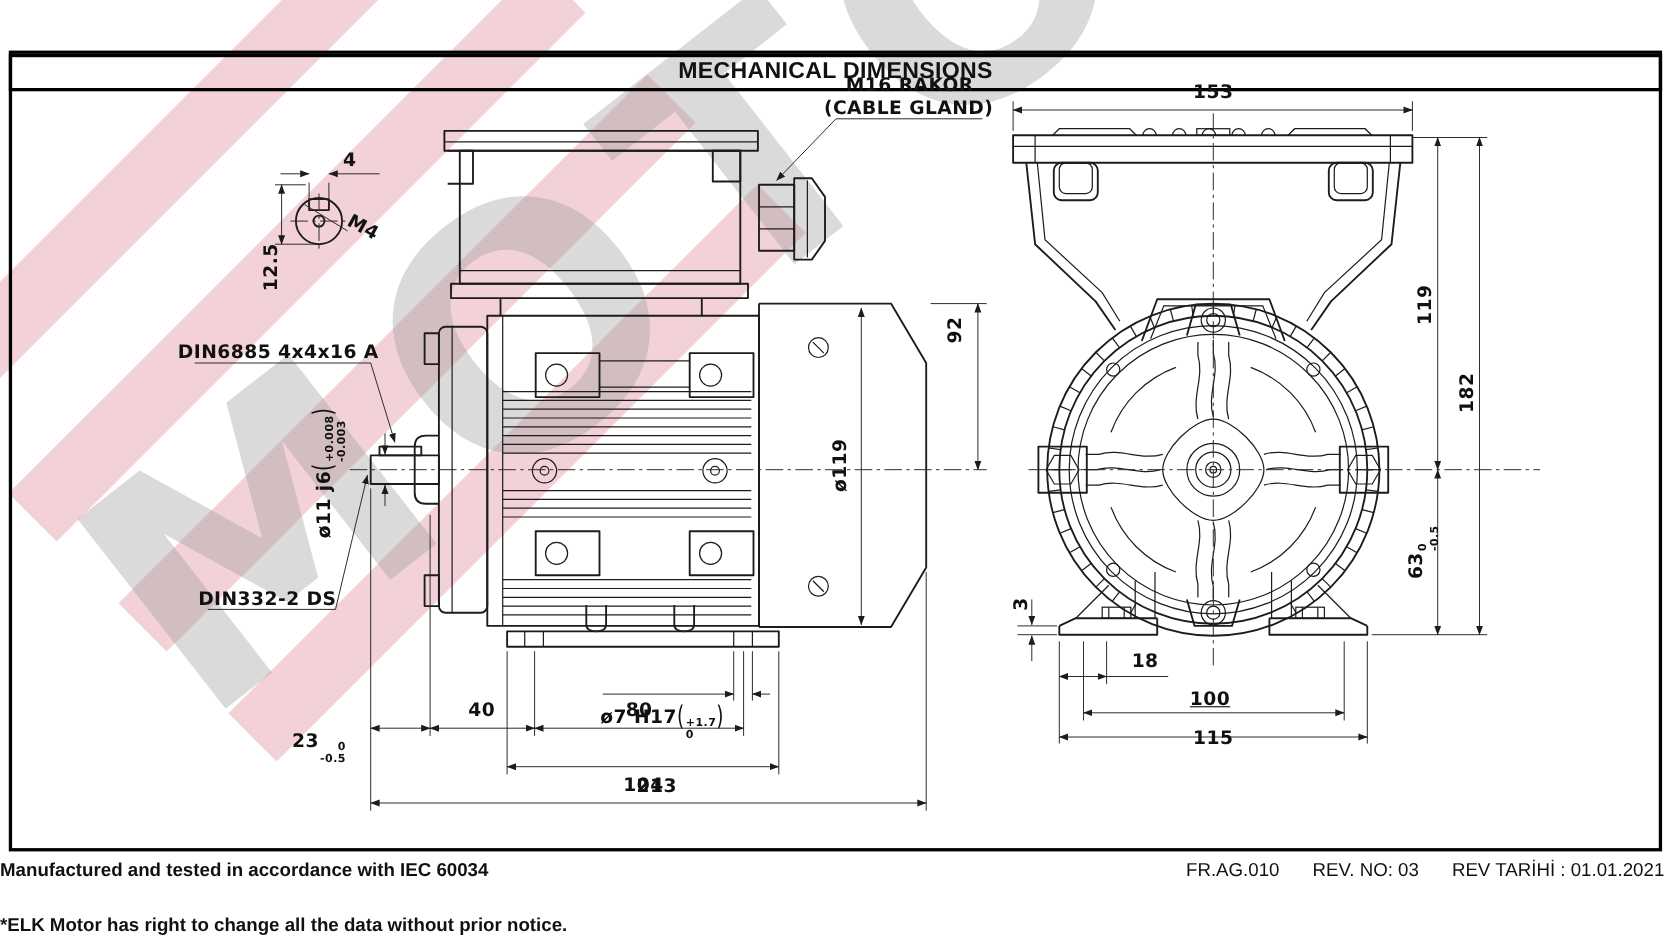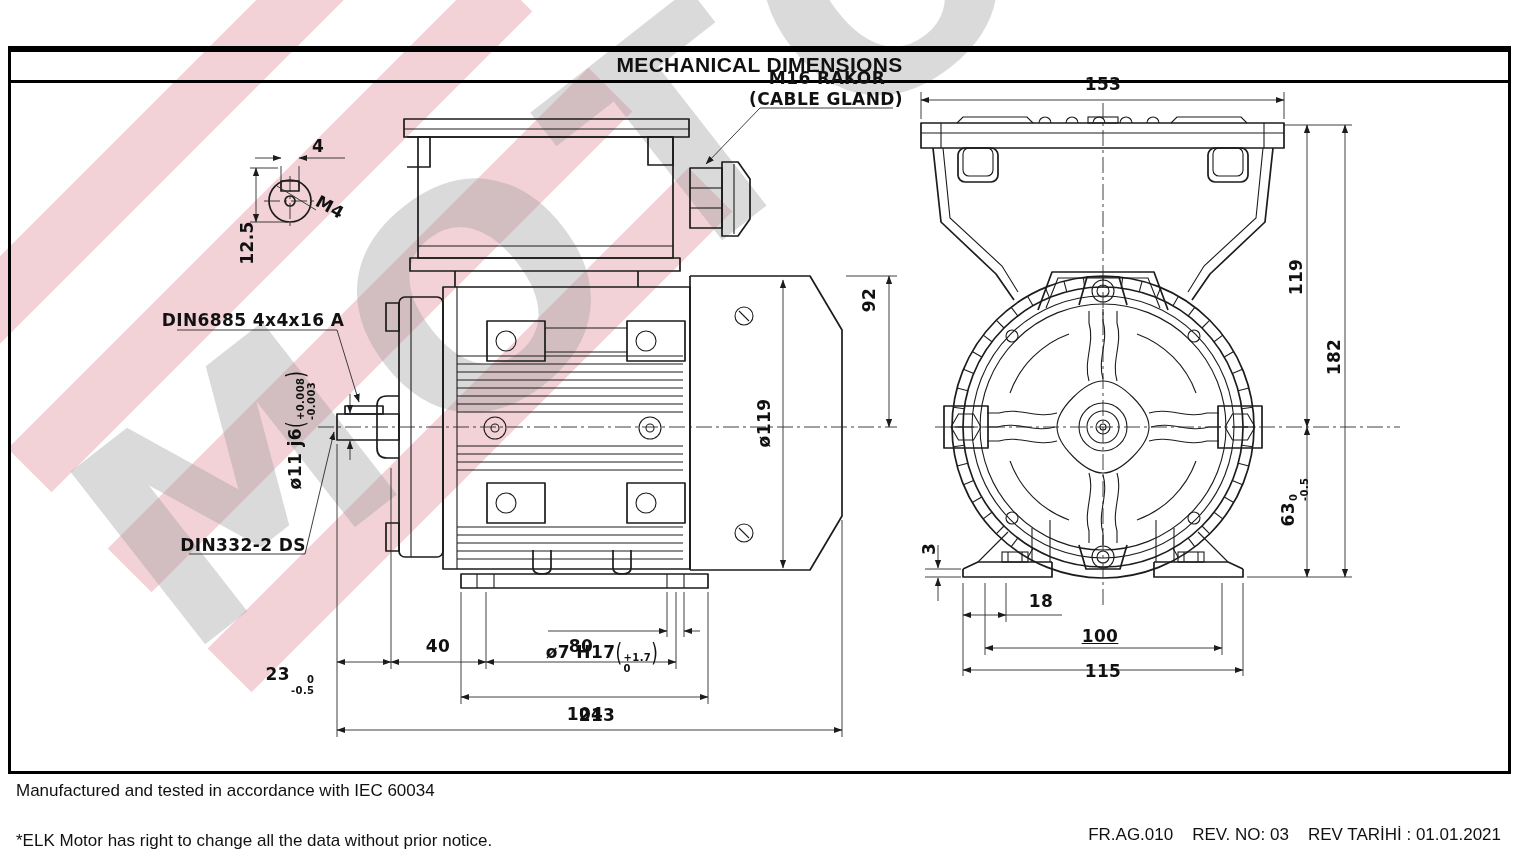--- a/index.html
+++ b/index.html
@@ -27,22 +27,22 @@
   .lbl{position:absolute;z-index:4;font-family:"DejaVu Sans",sans-serif;font-weight:600;
        font-size:17px;color:#111;white-space:nowrap;transform:translate(-50%,-50%);letter-spacing:.4px;}
   .rot{transform:translate(-50%,-50%) rotate(-90deg);}
   .rM4{transform:translate(-50%,-50%) rotate(29deg);}
   .tol{display:inline-flex;flex-direction:column;font-size:10px;line-height:10.5px;
        font-weight:600;vertical-align:-3px;margin-left:1px;}
   .par{display:inline-block;font-weight:400;transform:scaleY(1.45);}
   
   .footer{position:absolute;left:0;top:778px;width:1521px;height:79px;background:#fff;z-index:4;
           font-size:17px;color:#111;}
-  .f-line{position:absolute;left:16px;white-space:nowrap;}
-  .f-meta{position:absolute;right:20px;top:3px;display:flex;gap:19px;white-space:nowrap;margin-top:44px;}
+  .f-line{position:absolute;left:0;white-space:nowrap;font-weight:bold;}
+  .f-meta{position:absolute;right:8px;top:3px;display:flex;gap:30px;white-space:nowrap;}
 </style>
 </head>
 <body>
 
 <div class="page">
 
   <div class="watermark">
     <div class="stripe" style="left:-170px;top:99px;"></div>
     <div class="stripe" style="left:-70px;top:199px;"></div>
     <div class="stripe" style="left:30px;top:299px;"></div>

